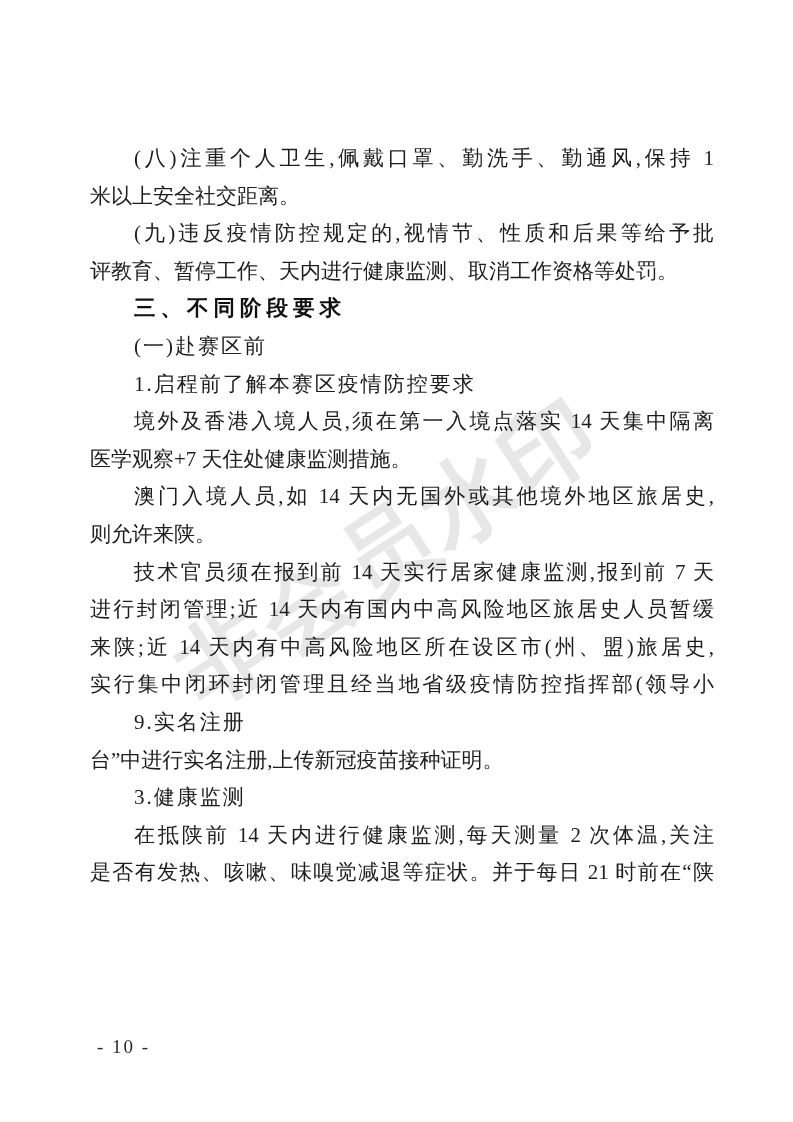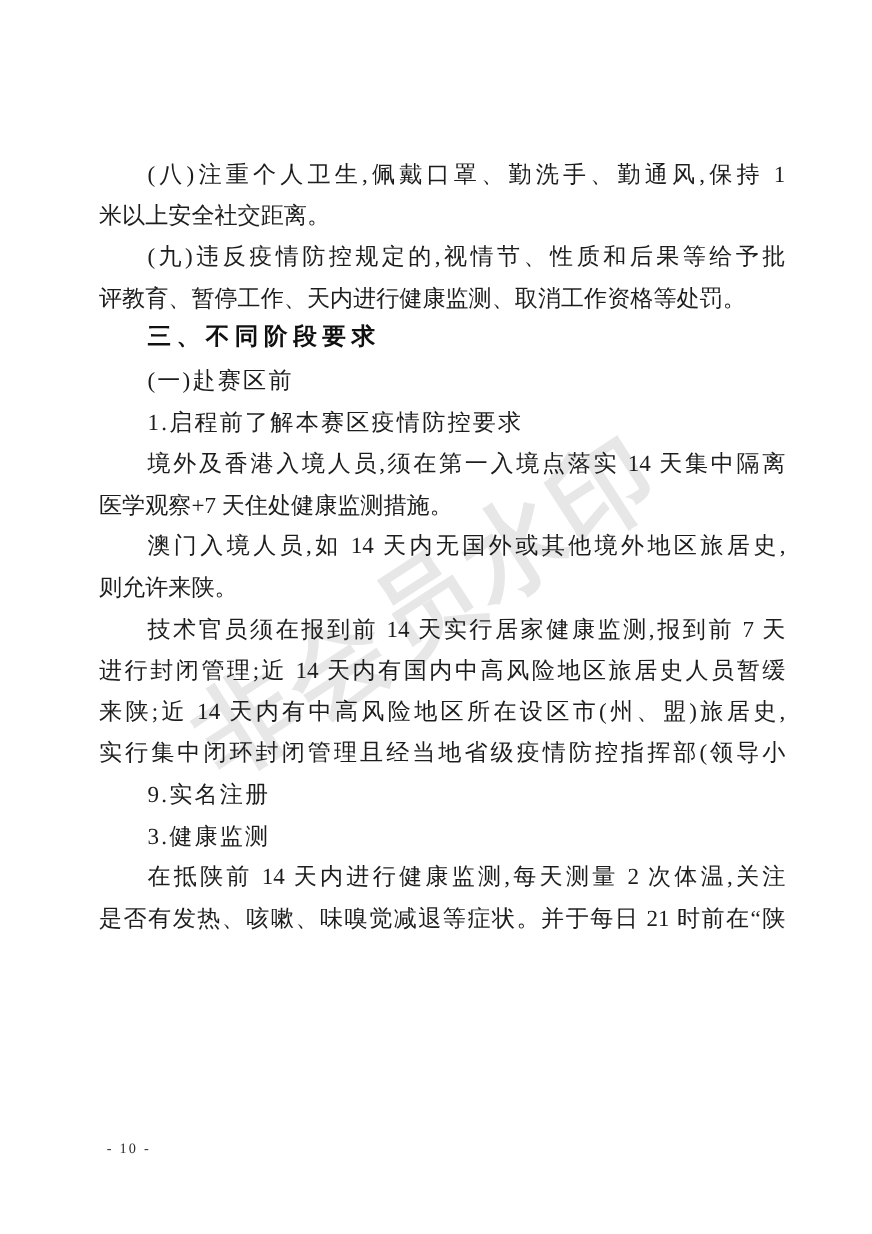--- a/index.html
+++ b/index.html
@@ -43,33 +43,33 @@
   }
   .just{
     white-space:normal;
     text-align:justify;
     text-align-last:justify;
     text-justify:inter-character;
     overflow:hidden;
   }
   .indent{padding-left:44px;}
   .heading{
-    font-family:Liberation Mono, monospace;
+    font-family:Liberation Serif, serif;
     font-weight:700;
     letter-spacing:5px;
     color:#101010;
     font-size:21.5px;
   }
   .subheading{
     letter-spacing:2px;
   }
   .pagenum{
     position:absolute;
     left:97px;top:1036px;
-    font-size:13px;
+    font-size:19px;
     letter-spacing:2px;
     color:#2a2a2a;
     z-index:1;
     text-align:right;
   }
 </style>
 </head>
 <body>
 
 <div class="page">
@@ -84,18 +84,19 @@
       <div class="line subheading indent">1.启程前了解本赛区疫情防控要求</div>
       <div class="line body indent just">境外及香港入境人员,须在第一入境点落实 14 天集中隔离</div>
       <div class="line body">医学观察+7 天住处健康监测措施。</div>
       <div class="line body indent just">澳门入境人员,如 14 天内无国外或其他境外地区旅居史,</div>
       <div class="line body">则允许来陕。</div>
       <div class="line body indent just">技术官员须在报到前 14 天实行居家健康监测,报到前 7 天</div>
       <div class="line body just">进行封闭管理;近 14 天内有国内中高风险地区旅居史人员暂缓</div>
       <div class="line body just">来陕;近 14 天内有中高风险地区所在设区市(州、盟)旅居史,</div>
       <div class="line body just">实行集中闭环封闭管理且经当地省级疫情防控指挥部(领导小</div>
       <div class="line subheading indent">9.实名注册</div>
+      <div class="line body">台”中进行实名注册,上传新冠疫苗接种证明。</div>
       <div class="line subheading indent">3.健康监测</div>
       <div class="line body indent just">在抵陕前 14 天内进行健康监测,每天测量 2 次体温,关注</div>
       <div class="line body just">是否有发热、咳嗽、味嗅觉减退等症状。并于每日 21 时前在“陕</div>
     </div>
   <div class="pagenum">- 10 -</div>
 </div>
 
 </body></html>

